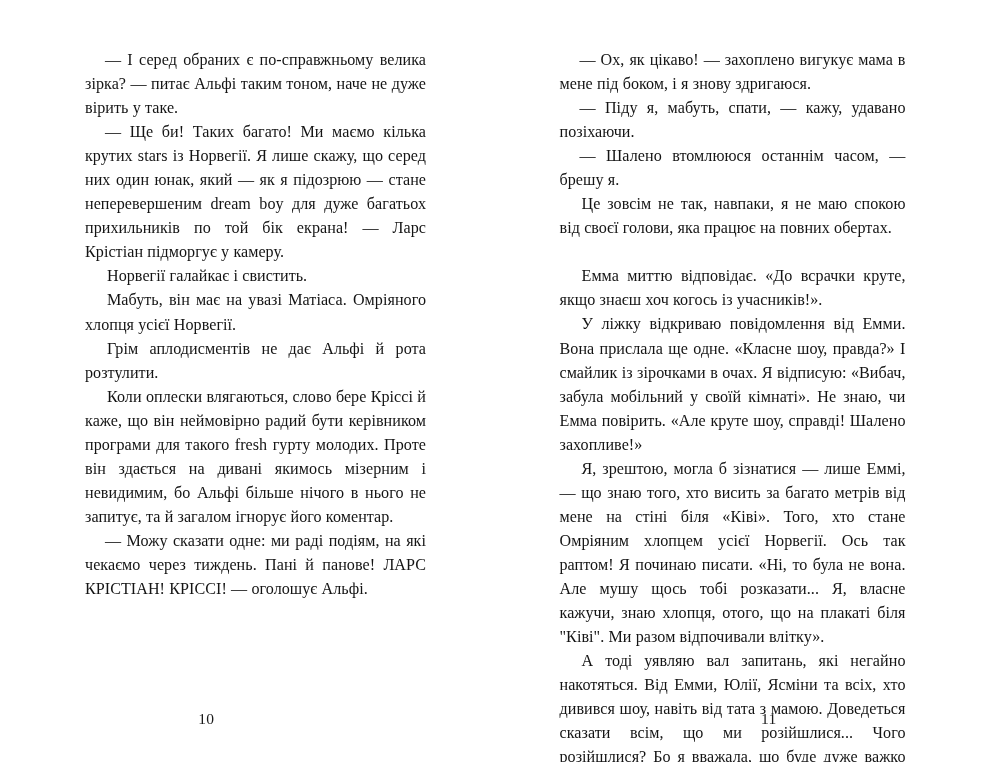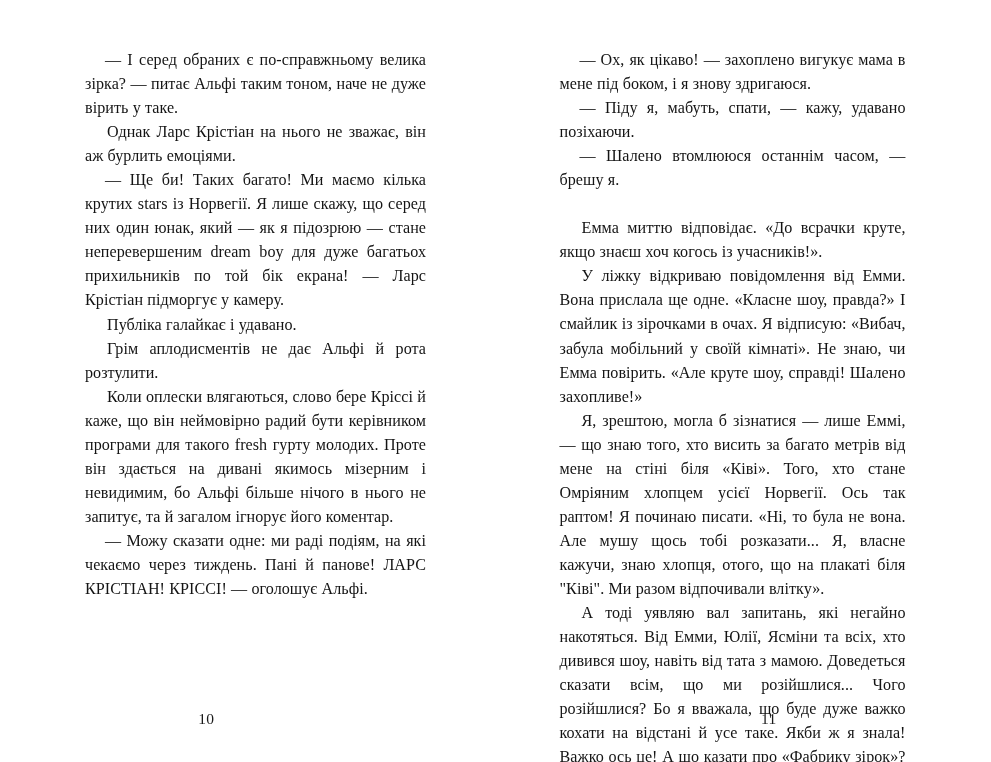--- a/index.html
+++ b/index.html
@@ -71,35 +71,36 @@
   .folio-right { left: 0; right: 9px; text-align: center; margin-left: 60px; }
 </style>
 </head>
 <body>
 
 <div class="spread">
 
   <div class="page page-left">
     <div class="textcolumn" id="left-col">
         <p class="dash"><span>— І серед обраних є по-справжньому велика зірка? — питає Альфі таким тоном, наче не дуже вірить у таке.</span></p>
-        <p><span>Однак Ларс Крістіан на нього не зважає, він аж бурлить емоціями.</span></p>
         <p class="dash"><span>— Ще би! Таких багато! Ми маємо кілька крутих </span><span class="it">stars</span><span> із Норвегії. Я лише скажу, що серед них один юнак, який — як я підозрюю — стане неперевершеним </span><span class="it">dream boy</span><span> для дуже багатьох прихильників по той бік екрана! — Ларс Крістіан підморгує у камеру.</span></p>
-        <p><span>Публіка галайкає і удавано.</span></p>
+        <p><span>Норвегії галайкає і свистить.</span></p>
+        <p><span>Мабуть, він має на увазі Матіаса. </span><span class="it">Омріяного хлопця усієї Норвегії</span><span>.</span></p>
         <p><span>Грім аплодисментів не дає Альфі й рота розтулити.</span></p>
         <p><span>Коли оплески влягаються, слово бере Кріссі й каже, що він неймовірно радий бути керівником програми для такого </span><span class="it">fresh</span><span> гурту молодих. Проте він здається на дивані якимось мізерним і невидимим, бо Альфі більше нічого в нього не запитує, та й загалом ігнорує його коментар.</span></p>
         <p class="dash"><span>— Можу сказати одне: ми раді подіям, на які чекаємо через тиждень. Пані й панове! ЛАРС КРІСТІАН! КРІССІ! — оголошує Альфі.</span></p>
       </div>
     <div class="folio folio-left">10</div>
   </div>
 
   <div class="page page-right">
     <div class="textcolumn" id="right-col">
         <p class="dash"><span>— Ох, як цікаво! — захоплено вигукує мама в мене під боком, і я знову здригаюся.</span></p>
         <p class="dash"><span>— Піду я, мабуть, спати, — кажу, удавано позіхаючи.</span></p>
         <p class="dash"><span>— Шалено втомлююся останнім часом, — брешу я.</span></p>
+        <p><span>Це зовсім не так, навпаки, я не маю спокою від своєї голови, яка працює на повних обертах.</span></p>
         <div class="section-gap"></div>
         <p><span>Емма миттю відповідає. «До всрачки круте, якщо знаєш хоч когось із учасників!».</span></p>
         <p><span>У ліжку відкриваю повідомлення від Емми. Вона прислала ще одне. «Класне шоу, правда?» І смайлик із зірочками в очах. Я відписую: «Вибач, забула мобільний у своїй кімнаті». Не знаю, чи Емма повірить. «Але круте шоу, справді! Шалено захопливе!»</span></p>
         <p><span>Я, зрештою, могла б зізнатися — лише Еммі, — що знаю того, хто висить за багато метрів від мене на стіні біля «Ківі». Того, хто стане </span><span class="it">Омріяним хлопцем усієї Норвегії</span><span>. Ось так раптом! Я починаю писати. «Ні, то була не вона. Але мушу щось тобі розказати... Я, власне кажучи, знаю хлопця, отого, що на плакаті біля "Ківі". Ми разом відпочивали влітку».</span></p>
         <p><span>А тоді уявляю вал запитань, які негайно накотяться. Від Емми, Юлії, Ясміни та всіх, хто дивився шоу, навіть від тата з мамою. Доведеться сказати всім, що ми розійшлися... Чого розійшлися? Бо я вважала, що буде дуже важко кохати на відстані й усе таке. Якби ж я знала! Важко ось це! А що казати про «Фабрику зірок»? Збрехати, що я знала про неї чи ні? «У мене влітку був коханий, та виявилося, що він весь час мене обманював». Яка ганьба...</span></p>
       </div>
     <div class="folio folio-right">11</div>
   </div>
 
 </div>

